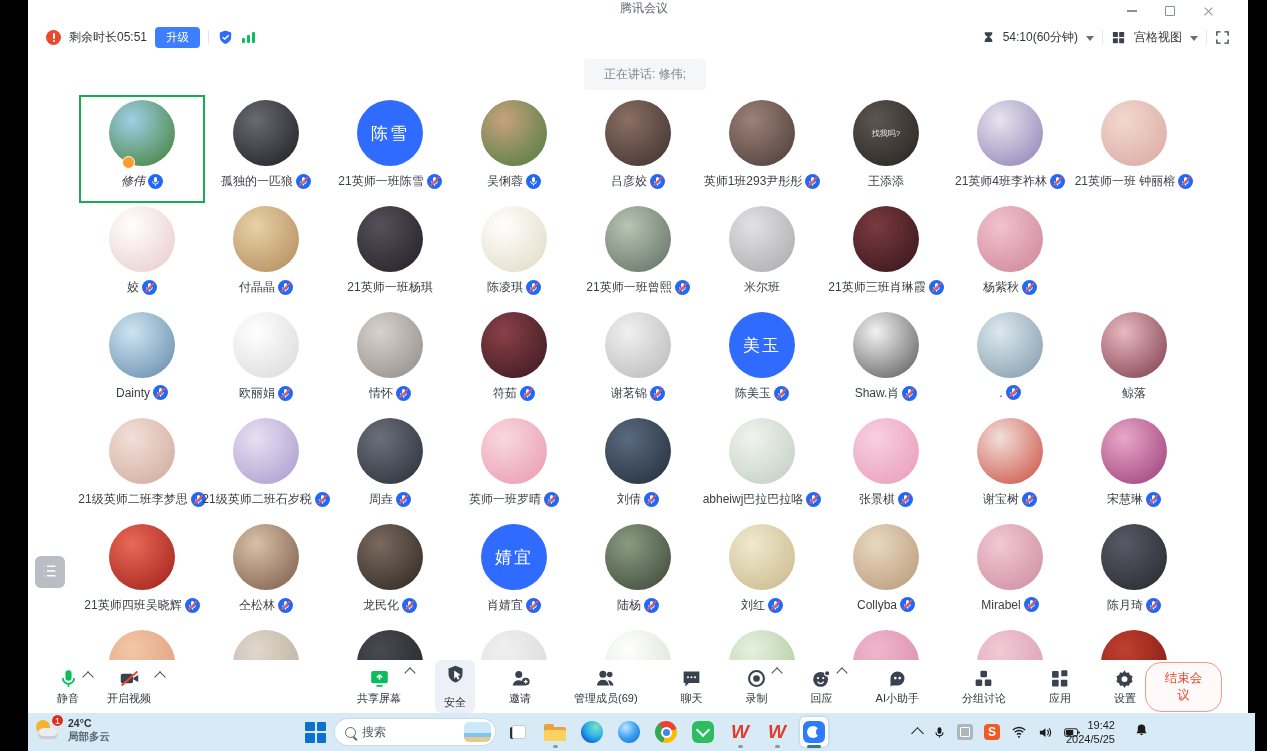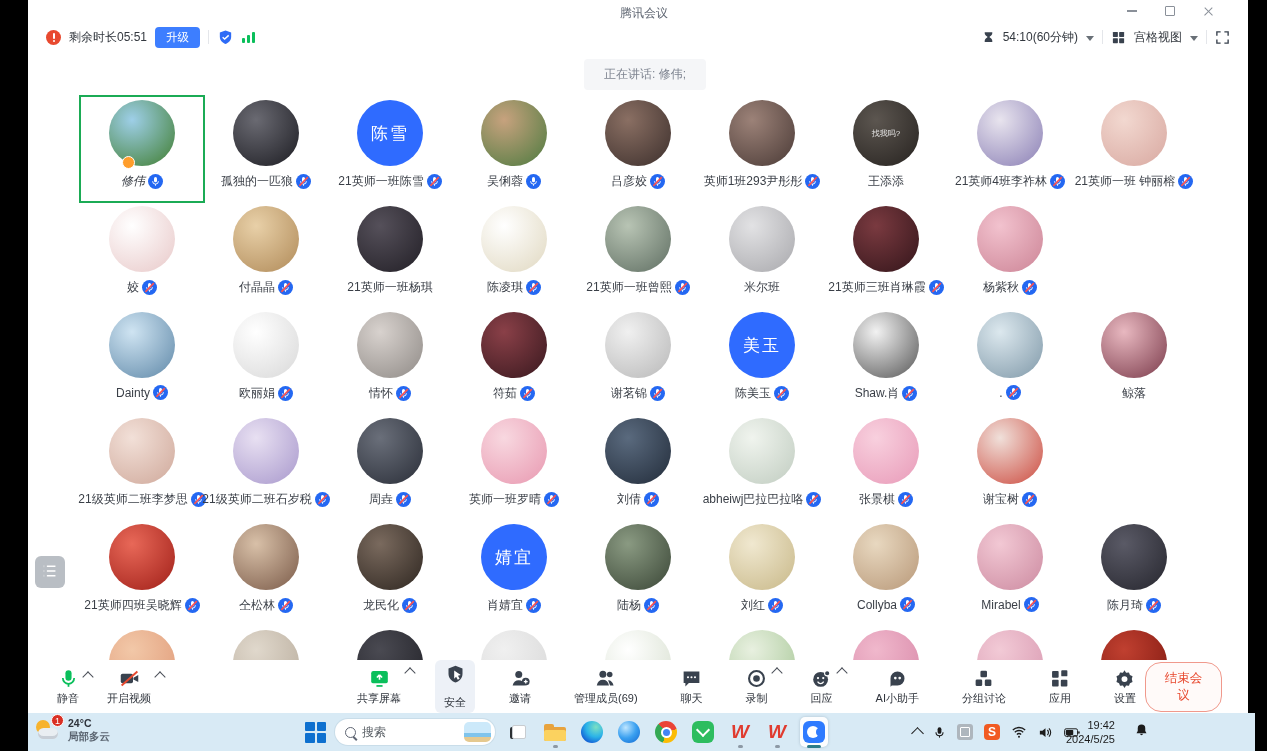--- a/index.html
+++ b/index.html
@@ -1,20 +1,20 @@
 <!DOCTYPE html>
 <html><head>
 <meta charset="utf-8">
 <style>
   html,body{margin:0;padding:0;}
   body{width:1267px;height:751px;background:#000;position:relative;overflow:hidden;
        font-family:"Liberation Sans","DejaVu Sans",sans-serif;-webkit-font-smoothing:antialiased;}
   .window{position:absolute;left:28px;top:0;width:1220px;height:713px;background:#fff;}
   
-  .titlebar{height:22px;position:relative;display:flex;align-items:flex-end;justify-content:center;margin-left:12px;}
+  .titlebar{height:22px;position:relative;display:flex;align-items:flex-start;justify-content:center;margin-left:12px;}
   .tb-title{font-size:12px;color:#5f6672;}
   .win-controls{position:absolute;right:34px;top:0;height:22px;display:flex;gap:26px;align-items:center;}
   .wc{width:12px;height:12px;position:relative;cursor:pointer;display:flex;align-items:center;justify-content:center;}
   .min-g{width:10px;height:1.5px;background:#8a9099;}
   .max-g{width:8px;height:8px;border:1.2px solid #8a9099;border-radius:1px;}
   .x-g1,.x-g2{position:absolute;left:1px;top:5.5px;width:11px;height:1.3px;background:#8a9099;}
   .x-g1{transform:rotate(45deg);} .x-g2{transform:rotate(-45deg);}
   
   .header{height:30px;display:flex;align-items:center;justify-content:space-between;padding:0 18px;}
   .hl,.hr{display:flex;align-items:center;gap:8px;}
@@ -672,20 +672,35 @@
               <svg viewBox="0 0 16 16">
                 <circle cx="8" cy="8" r="8" fill="#2468f2"></circle>
                 <rect x="6.4" y="3.2" width="3.2" height="5.6" rx="1.6" fill="#fff"></rect>
                 <path d="M4.9 7.7a3.1 3.1 0 0 0 6.2 0" stroke="#fff" stroke-width="1" fill="none"></path>
                 <path d="M8 10.8v1.7" stroke="#fff" stroke-width="1"></path>
                 <line x1="3.6" y1="12.6" x2="12.6" y2="3.4" stroke="#fa5151" stroke-width="1.8"></line>
               </svg>
             </span>
           </div>
         </div>
+        <div class="cell">
+          <div class="avatar" style="background: radial-gradient(circle at 35% 30%, rgb(232, 168, 200), rgb(154, 58, 120));"></div>
+          <div class="nrow">
+            <span class="pname">宋慧琳</span>
+            <span class="micmini">
+              <svg viewBox="0 0 16 16">
+                <circle cx="8" cy="8" r="8" fill="#2468f2"></circle>
+                <rect x="6.4" y="3.2" width="3.2" height="5.6" rx="1.6" fill="#fff"></rect>
+                <path d="M4.9 7.7a3.1 3.1 0 0 0 6.2 0" stroke="#fff" stroke-width="1" fill="none"></path>
+                <path d="M8 10.8v1.7" stroke="#fff" stroke-width="1"></path>
+                <line x1="3.6" y1="12.6" x2="12.6" y2="3.4" stroke="#fa5151" stroke-width="1.8"></line>
+              </svg>
+            </span>
+          </div>
+        </div>
       </div>
       <div class="grow">
         <div class="cell">
           <div class="avatar" style="background: radial-gradient(circle at 35% 30%, rgb(232, 104, 88), rgb(160, 31, 24));"></div>
           <div class="nrow">
             <span class="pname">21英师四班吴晓辉</span>
             <span class="micmini">
               <svg viewBox="0 0 16 16">
                 <circle cx="8" cy="8" r="8" fill="#2468f2"></circle>
                 <rect x="6.4" y="3.2" width="3.2" height="5.6" rx="1.6" fill="#fff"></rect>

